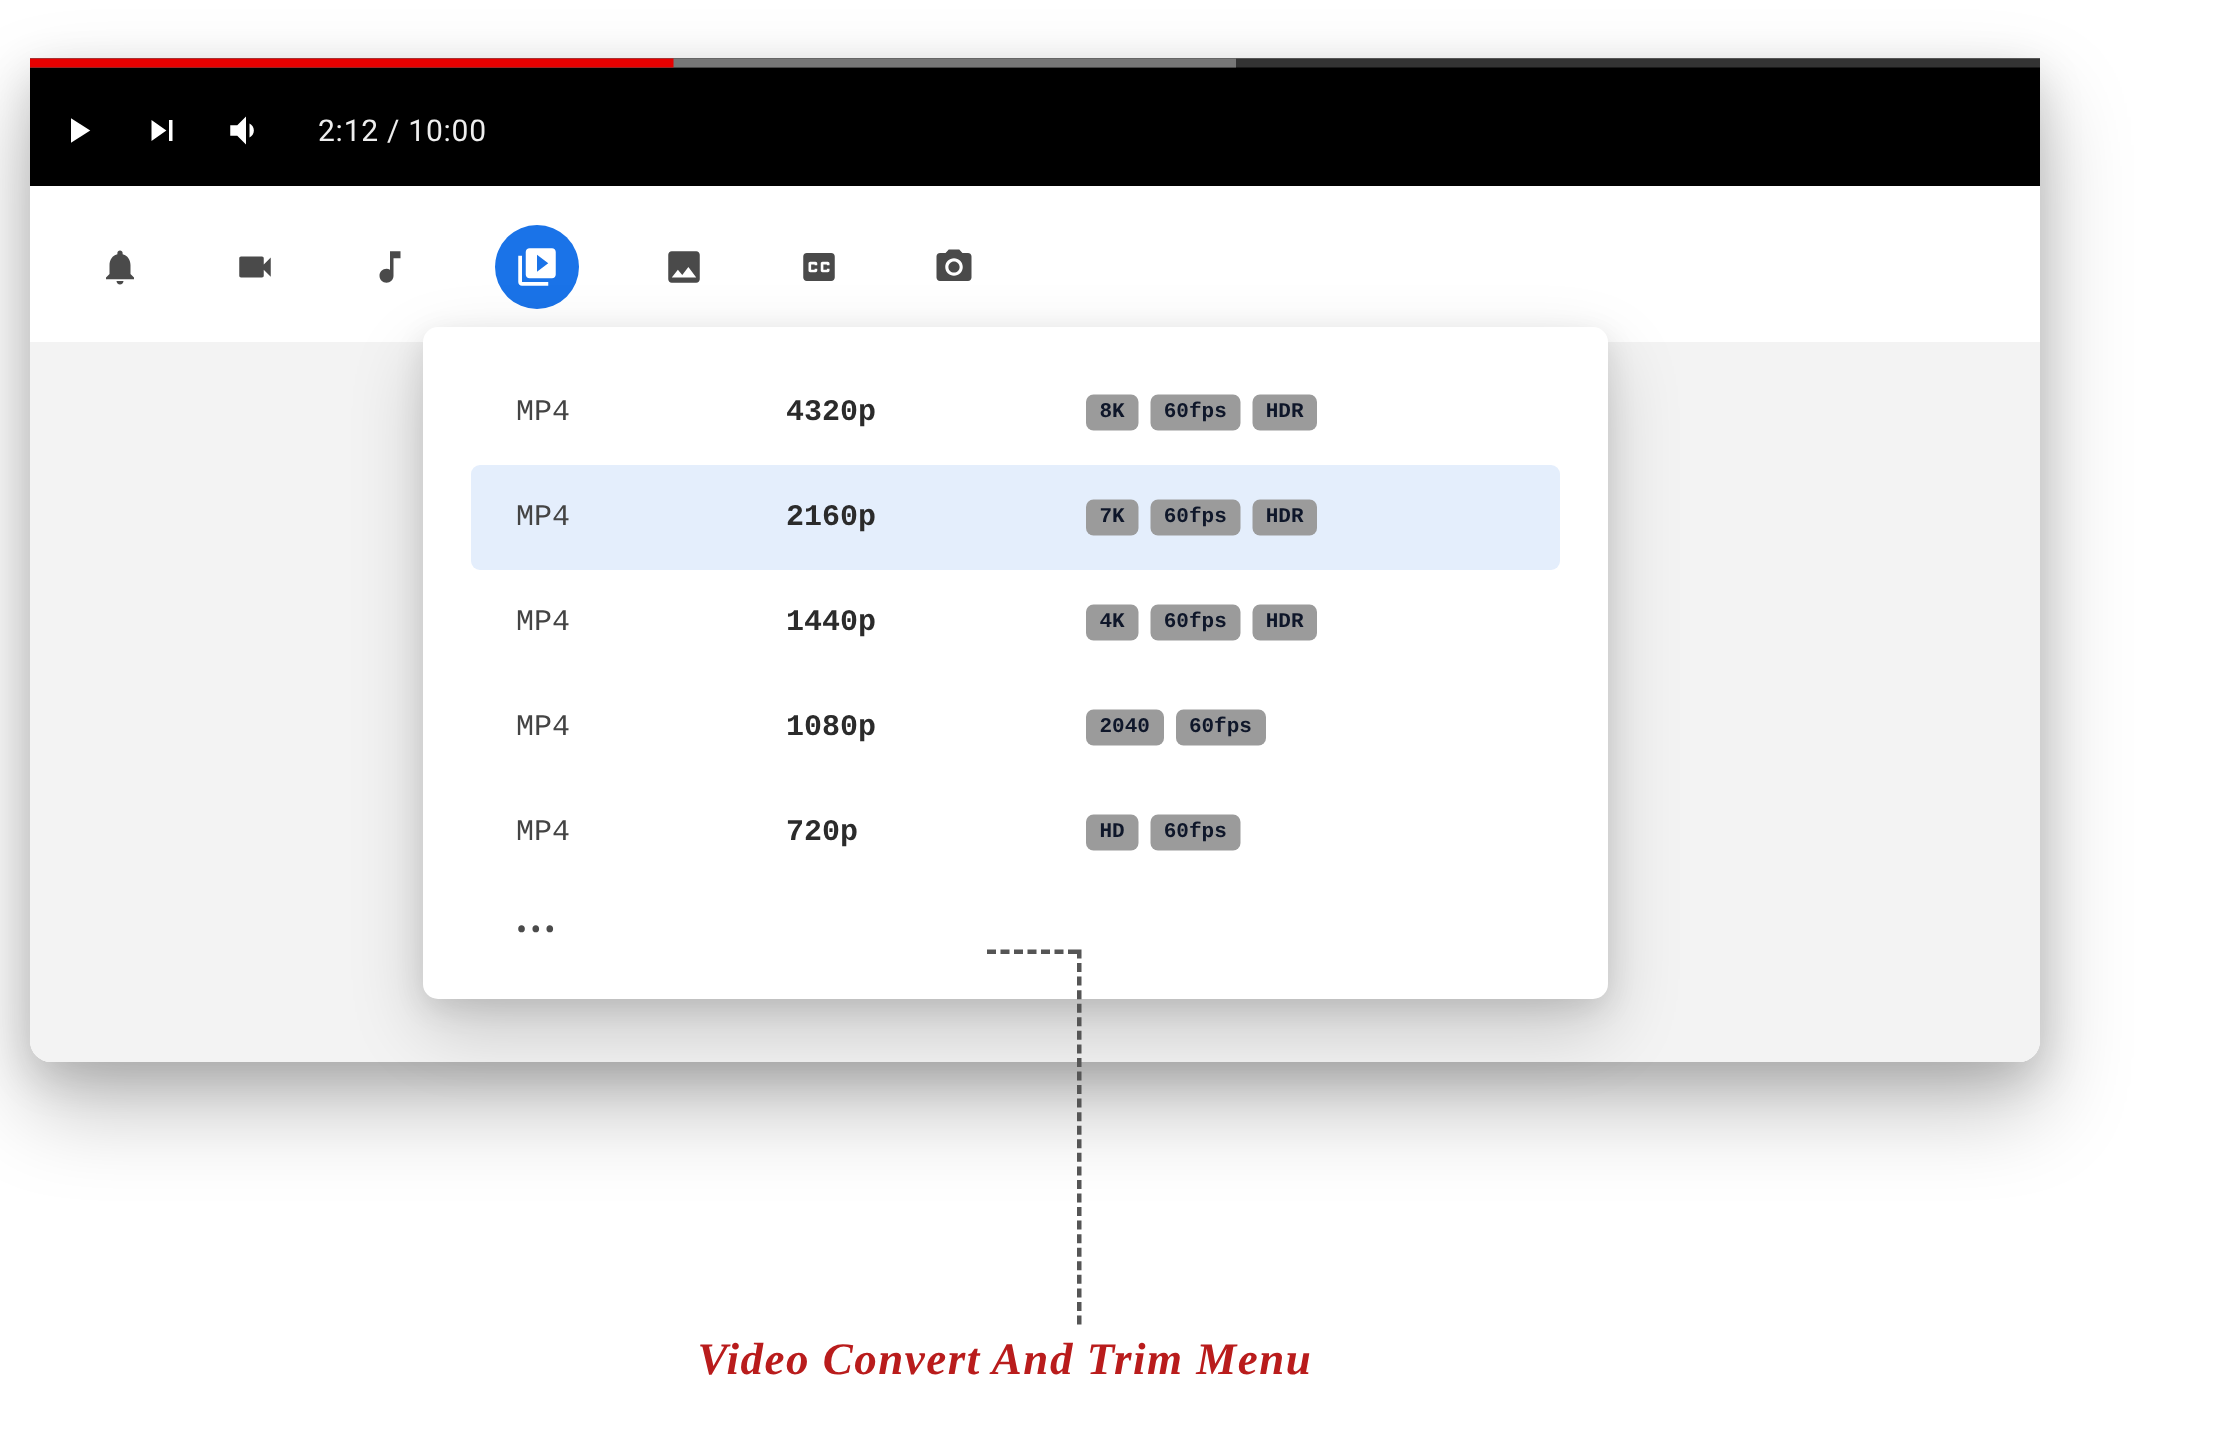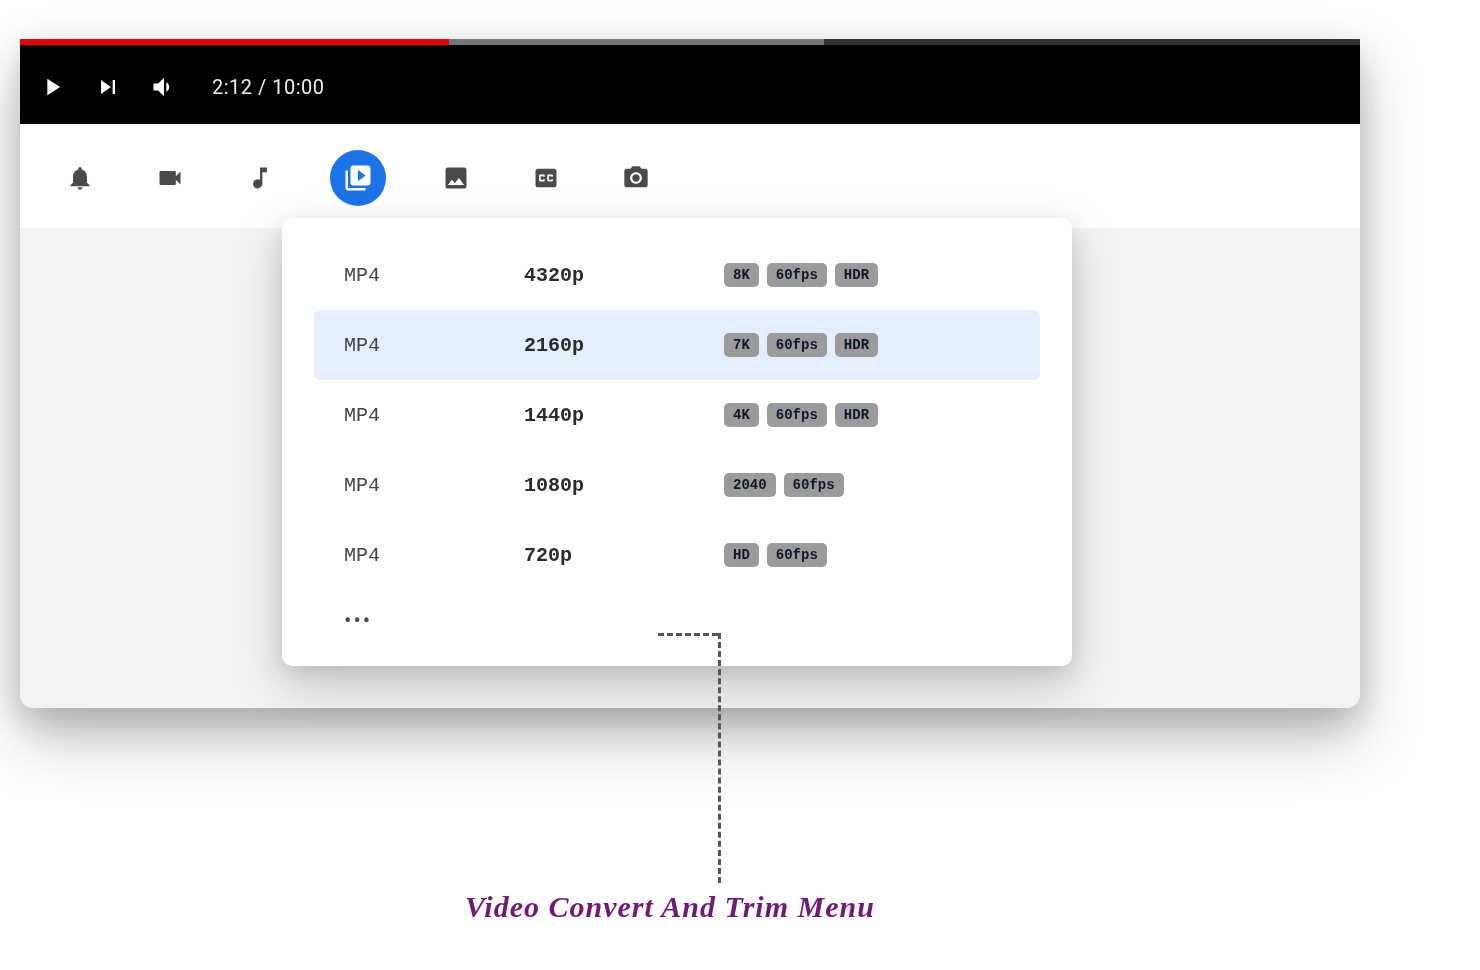--- a/index.html
+++ b/index.html
@@ -170,21 +170,21 @@
     top: 633px;
   }
   .annotation-label {
     position: absolute;
     left: 465px;
     top: 890px;
     font-family: "Comic Sans MS", "Segoe Script", "Brush Script MT", cursive;
     font-style: italic;
     font-weight: 700;
     font-size: 30px;
-    color: #701a75;
+    color: #b91c1c;
     letter-spacing: 1px;
   }
 </style>
 </head>
 <body>
 
 <div class="app-window">
 
   <div class="player-bar">
     <div class="progress-track">

